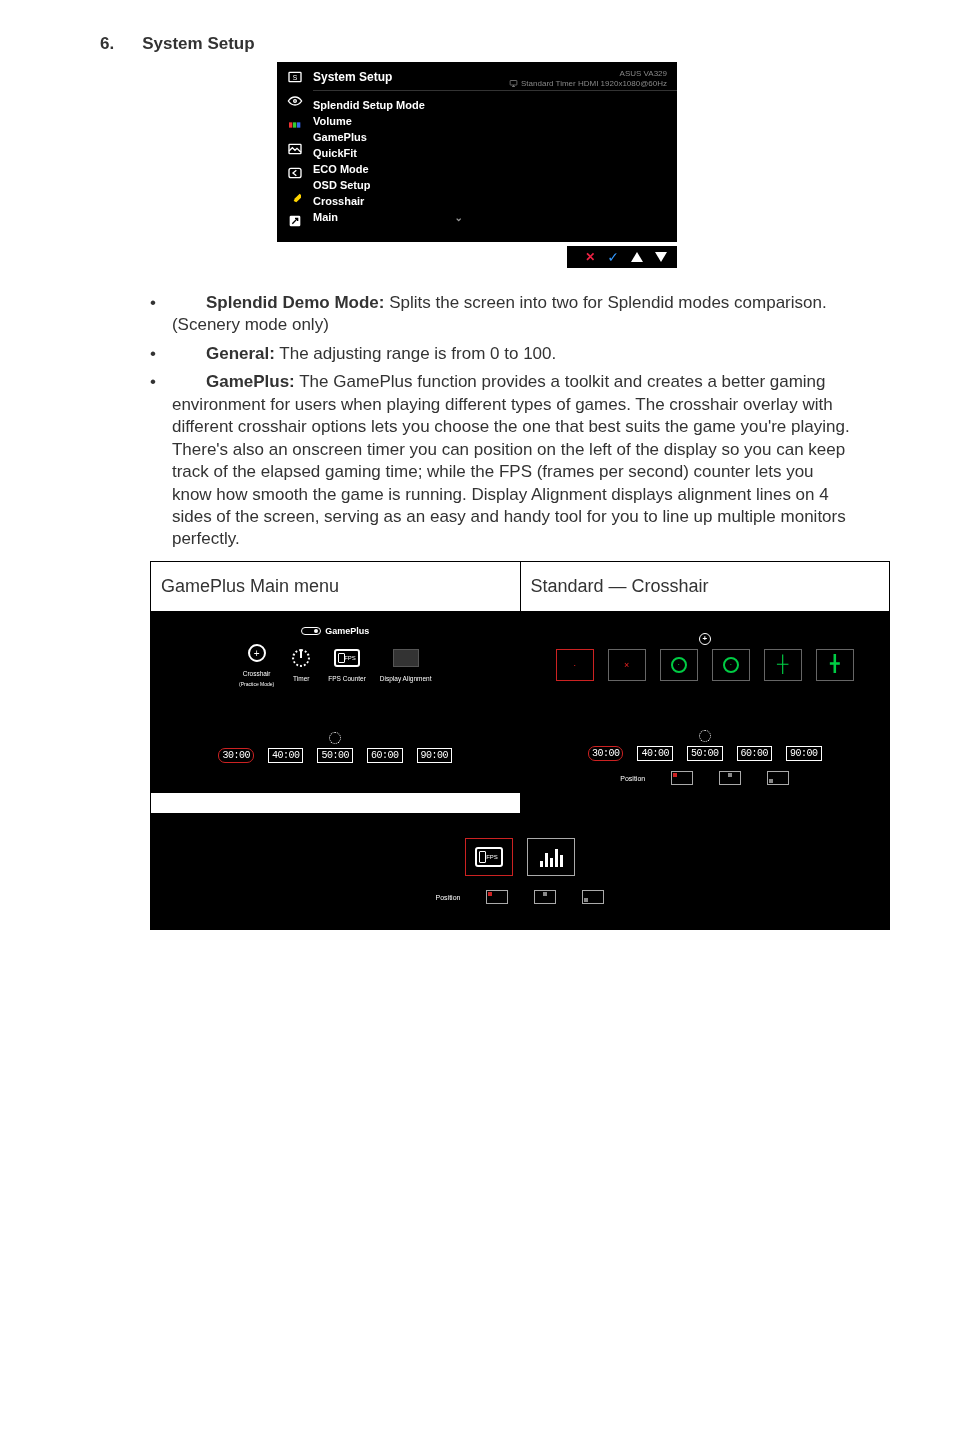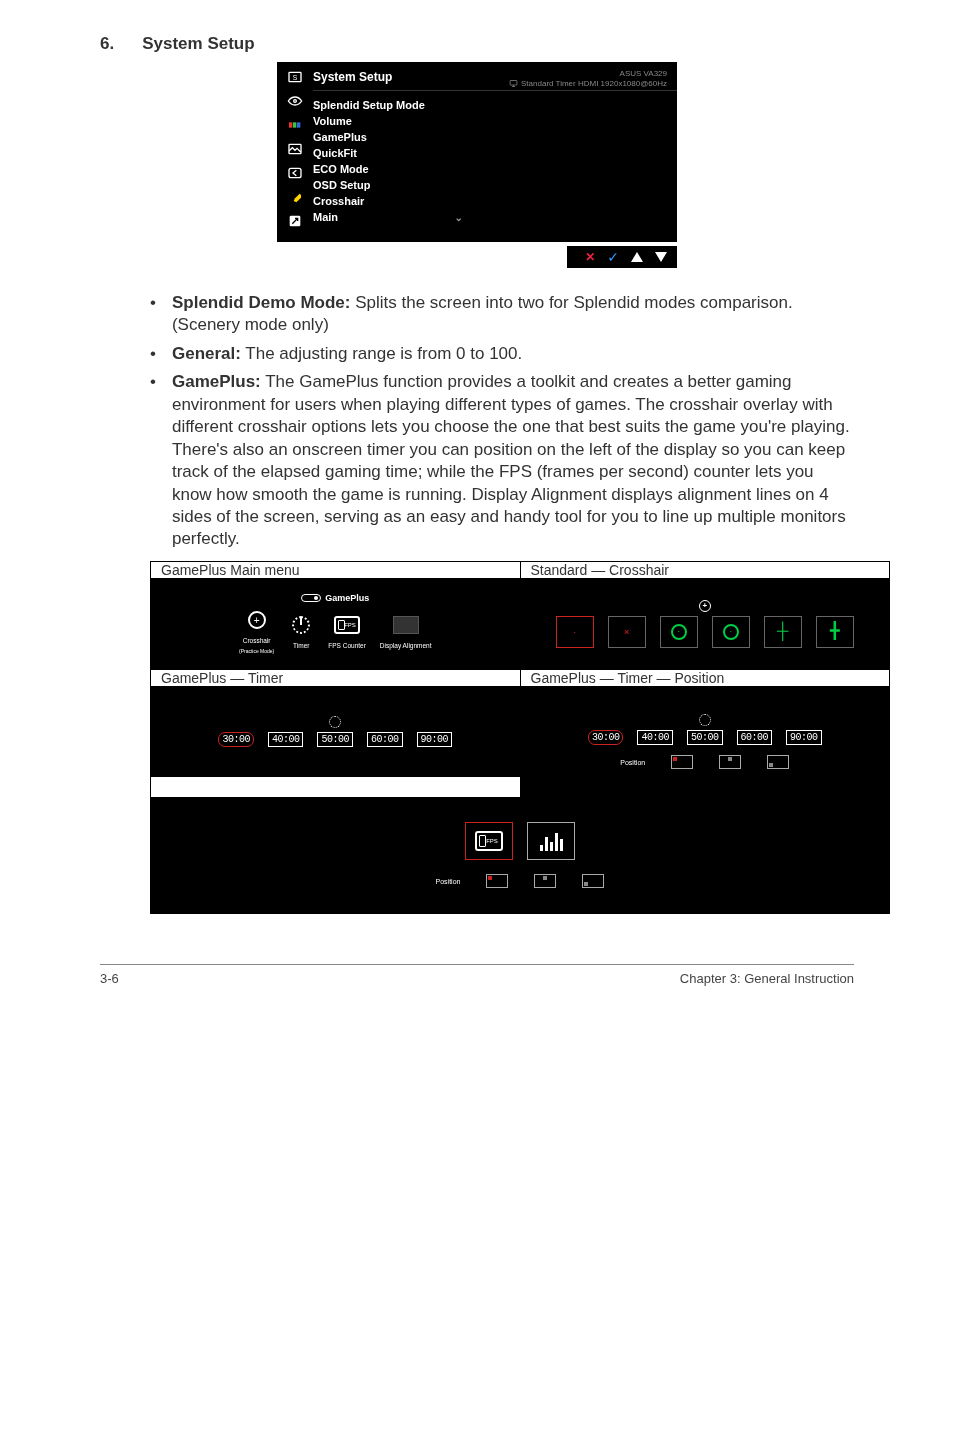--- a/index.html
+++ b/index.html
@@ -29,26 +29,26 @@
   .nav-c { color: #39f; font-size: 14px; }
   .nav-tri { width: 0; height: 0; display: inline-block; }
   .tri-up { border-left: 6px solid transparent; border-right: 6px solid transparent; border-bottom: 10px solid #fff; }
   .tri-down { border-left: 6px solid transparent; border-right: 6px solid transparent; border-top: 10px solid #fff; }
 
   
   .bullets { margin-left: 50px; margin-bottom: 10px; }
   .bullet { display: flex; gap: 16px; font-size: 17px; line-height: 1.32; margin-bottom: 6px; }
   .bullet-dot { font-size: 17px; }
   .bullet-body { flex: 1; }
-  .bullet-label { font-weight: bold; }
+  .bullet-label { font-weight: bold; margin-left: 34px; }
 
   
   .gp-table { border: 1.5px solid #000; border-collapse: collapse; width: 100%; margin-left: 50px; width: 740px; }
   .gp-table td { border: 1.5px solid #000; vertical-align: top; }
-  .gp-head { font-size: 14px; padding: 0 10px; }
+  .gp-head { font-size: 18px; padding: 14px 10px; }
   .gp-cell { padding: 0; }
   .preview { background: #000; color: #fff; height: 90px; display: flex; flex-direction: column; align-items: center; justify-content: center; gap: 4px; }
   .preview-timer-pos { height: 110px; }
   .preview-title { font-size: 9px; font-weight: bold; display: flex; align-items: center; gap: 4px; }
   .preview-row { display: flex; gap: 14px; align-items: center; justify-content: center; }
   .icon-col { display: flex; flex-direction: column; align-items: center; gap: 4px; }
   .icon-label { font-size: 6.5px; }
   .icon-box { width: 26px; height: 26px; display: flex; align-items: center; justify-content: center; }
   .circle-o { width: 18px; height: 18px; border: 2px solid #fff; border-radius: 50%; }
   .circle-o.dotted { border-style: dotted; }
@@ -281,24 +281,20 @@
                   <div class="ch-cross">┼</div>
                 </div>
             <div class="crosshair-sq">
                   <div class="ch-cross">╋</div>
                 </div>
           </div>
         </div>
       </td>
     </tr>
     <tr>
-      <td class="gp-head">GamePlus — Timer</td>
-      <td class="gp-head">GamePlus — Timer — Position</td>
-    </tr>
-    <tr>
       <td class="gp-cell">
         <div class="preview">
           <div class="preview-title">
                 <span style="width:12px;height:12px;border:1.5px dotted #fff;border-radius:50%;display:inline-block;"></span>
               </div>
           <div class="preview-row">
             <div class="timer-box sel">30:00</div>
             <div class="timer-box">40:00</div>
             <div class="timer-box">50:00</div>
             <div class="timer-box">60:00</div>
@@ -363,18 +359,14 @@
             <div class="pos-box grey">
                   <span class="dot bl"></span>
                 </div>
           </div>
         </div>
       </td>
     </tr>
   </tbody>
     </table>
 
-  <div class="footer">
-    <span>3-6</span>
-    <span>Chapter 3: General Instruction</span>
-  </div>
 
 </div>
 
 </body></html>

